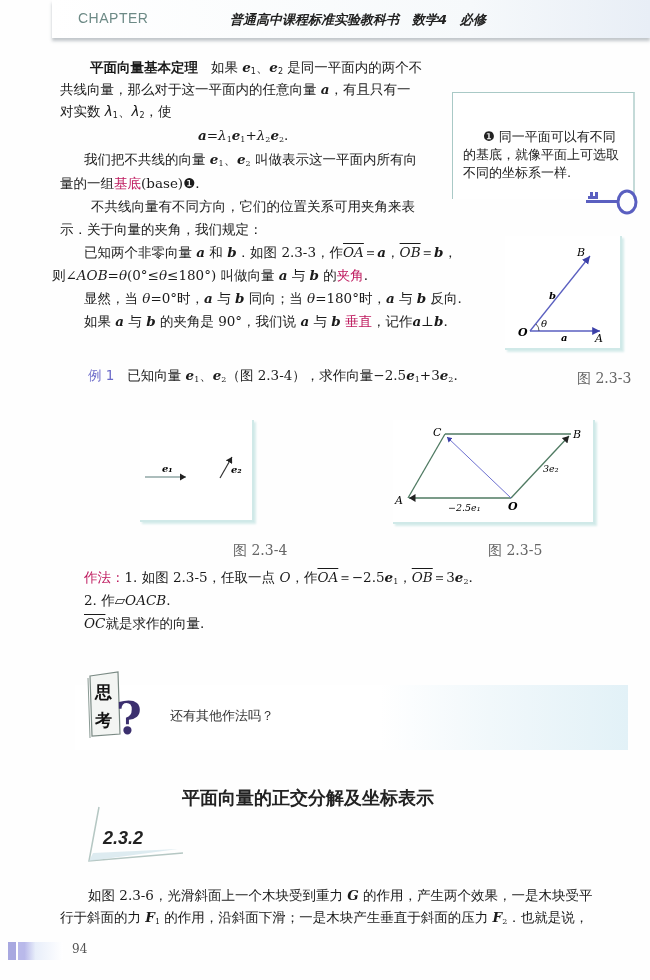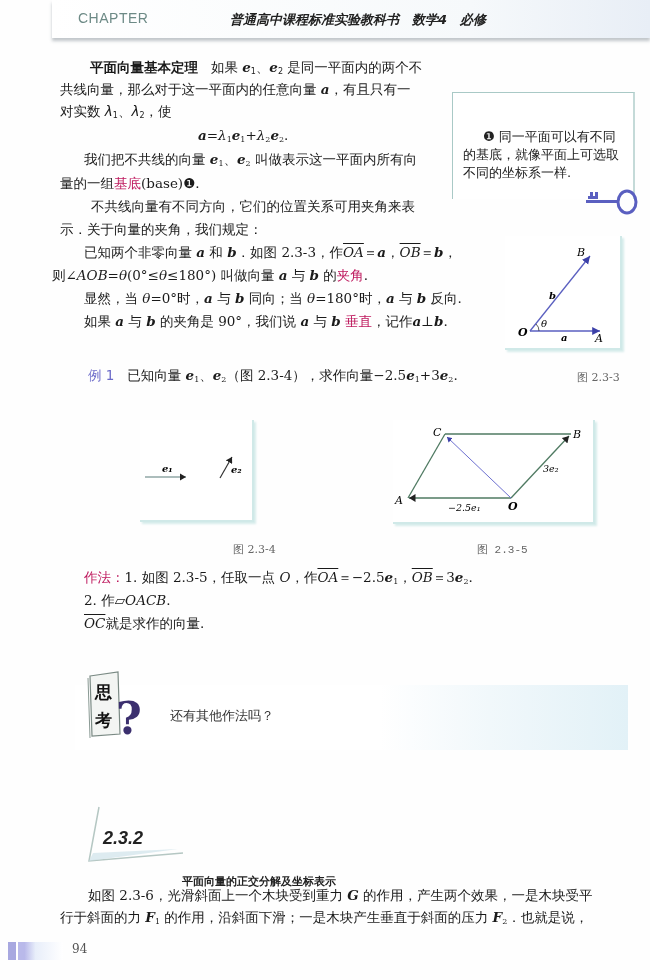--- a/index.html
+++ b/index.html
@@ -37,33 +37,33 @@
     border: 1px solid #a9c9c6; border-bottom: none; border-right: 2px solid #c4dad8;
     background: #fff;
   }
   .note-text {
     position: absolute; left: 463px; top: 128px; width: 160px;
     font-size: 13px; line-height: 18px; color: #222;
     font-family: "DejaVu Sans", sans-serif; white-space: normal;
   }
   .key-icon { position: absolute; left: 582px; top: 186px; }
   .figure-box { position: absolute; background: #fff; box-shadow: 2px 2px 2px #d6eceb; border-right: 2px solid #d0e9e8; border-bottom: 2px solid #d0e9e8; }
-  .caption { position: absolute; font-size: 11px; color: #666; padding-left: 37px; }
+  .caption { position: absolute; font-size: 14px; color: #666; padding-left: 37px; }
   .example-label { color: #6c6bc9; font-family: "DejaVu Sans", sans-serif; }
   .think-band {
     position: absolute; left: 75px; top: 685px; width: 553px; height: 65px;
     background: linear-gradient(to right, #ffffff 0%, #ffffff 55%, #f1f8fb 75%, #e2f1f7 100%);
   }
   .think-text { position: absolute; left: 170px; top: 707px; font-size: 13px; color: #333; }
   .section-num {
     position: absolute; left: 103px; top: 828px; font-family: "Liberation Sans", sans-serif;
     font-weight: bold; font-style: italic; font-size: 18px; color: #222;
   }
   .section-title {
-    position: absolute; left: 182px; top: 874px; font-size: 11px; font-weight: bold; color: #222;
+    position: absolute; left: 182px; top: 786px; font-size: 18px; font-weight: bold; color: #222;
     font-family: "DejaVu Sans", sans-serif;
   }
   .page-num { position: absolute; left: 72px; top: 942px; font-size: 12px; color: #555; }
   .page-tab { position: absolute; left: 8px; top: 942px; width: 55px; height: 18px;
     background: linear-gradient(to right, #a8a8e0 0%, #a8a8e0 15%, #ffffff 15%, #ffffff 18%, #b9b9ea 18%, #b9b9ea 30%, #e8eefa 50%, #ffffff 100%); }
 </style>
 </head>
 <body>
 
 <div class="header-band"></div>
@@ -158,21 +158,21 @@
     <line x1="118" y1="78" x2="176" y2="16" stroke="#4f7a62" stroke-width="1.3" marker-end="url(#arrG)"></line>
     <line x1="118" y1="78" x2="54" y2="17" stroke="#6d70d0" stroke-width="1" marker-end="url(#arrP)"></line>
     <text x="40" y="16" font-size="11" font-style="italic" font-family="DejaVu Serif, serif">C</text>
     <text x="180" y="18" font-size="11" font-style="italic" font-family="DejaVu Serif, serif">B</text>
     <text x="2" y="84" font-size="11" font-style="italic" font-family="DejaVu Serif, serif">A</text>
     <text x="115" y="90" font-size="11" font-style="italic" font-weight="bold" font-family="DejaVu Serif, serif">O</text>
     <text x="55" y="91" font-size="9.5" font-style="italic" font-family="DejaVu Serif, serif">−2.5e₁</text>
     <text x="150" y="52" font-size="9.5" font-style="italic" font-family="DejaVu Serif, serif">3e₂</text>
   </svg>
 </div>
-<div class="caption" style="left:440px; top:542px;font-family:Liberation Mono, monospace;">图 2.3-5</div>
+<div class="caption" style="left:451px; top:542px;">图 2.3-5</div>
 
 <div class="para" style="left:84px; top:566px;">
   <span class="term sans">作法：</span>1. 如图 2.3-5，任取一点 <span class="it">O</span>，作<span class="ov">OA</span>＝−2.5<span class="b">e</span><span class="sub">1</span>，<span class="ov">OB</span>＝3<span class="b">e</span><span class="sub">2</span>.
 </div>
 <div class="para" style="left:84px; top:589px;">2. 作▱<span class="it">OACB</span>.</div>
 <div class="para" style="left:84px; top:612px;"><span class="ov">OC</span>就是求作的向量.</div>
 
 <div class="think-band"></div>
 <svg style="position:absolute; left:82px; top:668px;" width="70" height="75" viewBox="0 0 70 75">
   <path d="M8,8 L36,4 L38,66 L10,68 Z" fill="#f3f5f3" stroke="#7a8a84" stroke-width="1.2"></path>

